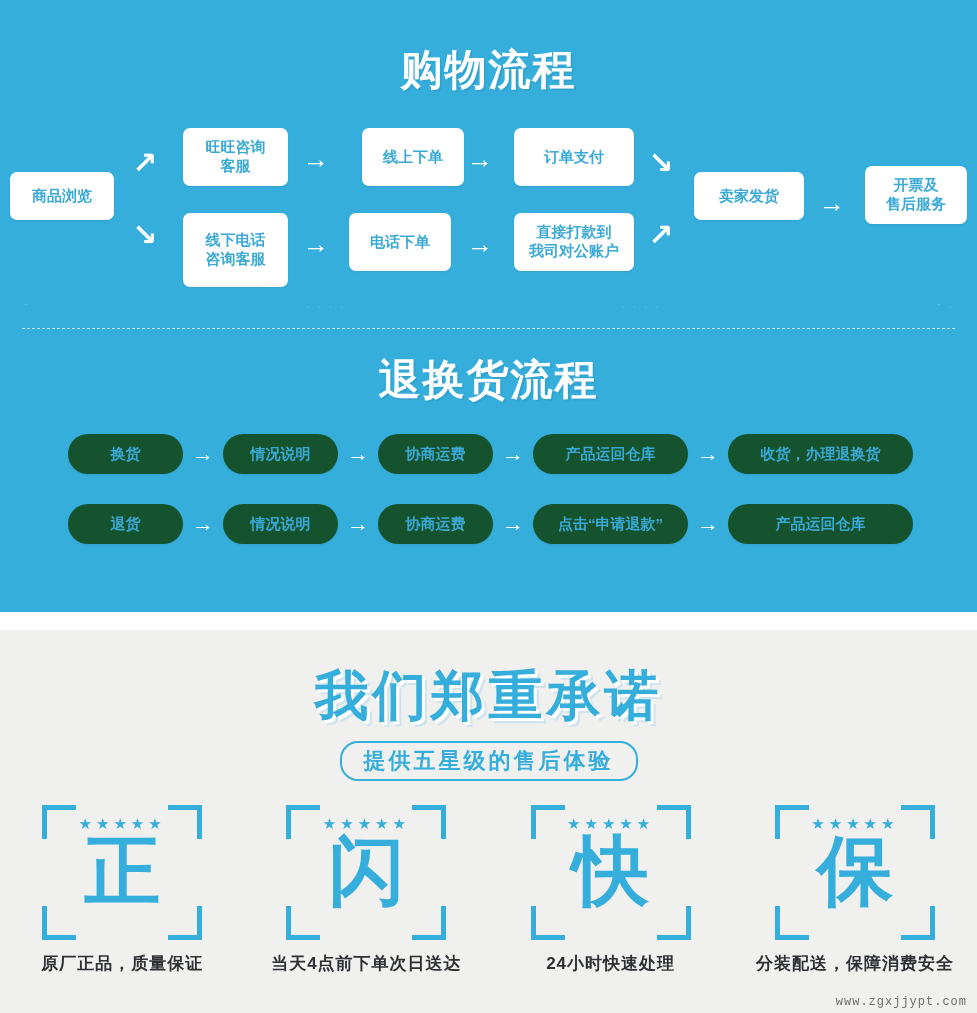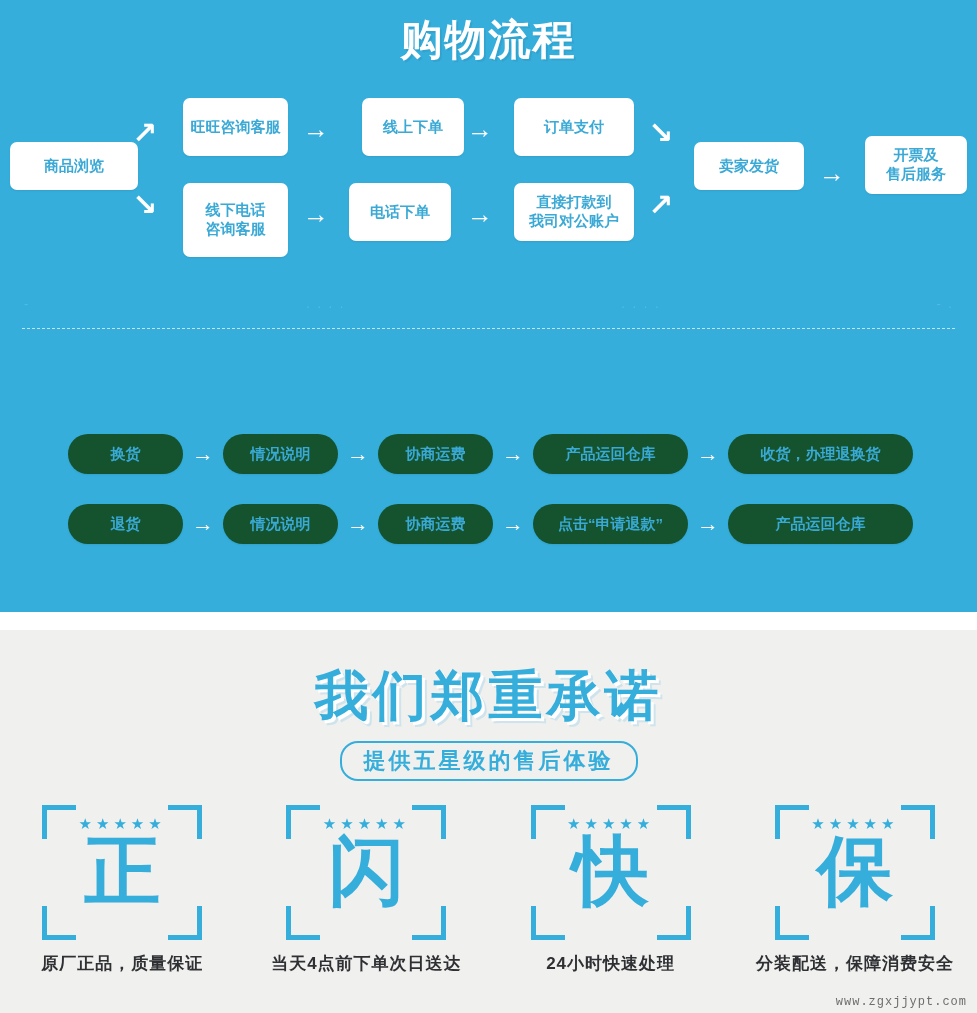--- a/index.html
+++ b/index.html
@@ -19,21 +19,21 @@
     background: #35aedc;
   }
   .panel-title {
     text-align: center;
     color: #ffffff;
     font-size: 42px;
     font-weight: bold;
     letter-spacing: 2px;
     text-shadow: 2px 2px 0 rgba(0,0,0,0.06);
   }
-  #shopping-title { padding-top: 12px; }
+  #shopping-title { padding-top: 42px; }
 
   
   .flow-area { position: relative; width: 977px; height: 200px; margin-top: 18px; }
   .fbox {
     position: absolute;
     background: #ffffff;
     color: #3aa9d6;
     border-radius: 7px;
     font-size: 15px;
     font-weight: bold;
@@ -168,28 +168,28 @@
 <body>
 
 <div class="page">
 
   <div class="blue-panel">
 
     <div class="panel-title" id="shopping-title">购物流程</div>
 
     <div class="flow-area">
 
-      <div class="fbox" style="left:10px; top:56px; width:128px; height:48px;">
+      <div class="fbox" style="left:10px; top:56px; width:104px; height:48px;">
         <span>商品浏览</span>
       </div>
 
       <div class="arr diag" style="left:132px; top:32px;">↗</div>
       <div class="arr diag" style="left:132px; top:104px;">↘</div>
 
-      <div class="fbox" style="left:183px; top:12px; width:105px; height:58px; flex-direction:row;">
+      <div class="fbox" style="left:183px; top:12px; width:105px; height:58px; flex-direction:column;">
         <span>旺旺咨询</span>
         <span>客服</span>
       </div>
       <div class="arr" style="left:303px; top:30px;">→</div>
       <div class="fbox" style="left:362px; top:12px; width:102px; height:58px;">
         <span>线上下单</span>
       </div>
       <div class="arr" style="left:467px; top:30px;">→</div>
       <div class="fbox" style="left:514px; top:12px; width:120px; height:58px;">
         <span>订单支付</span>
@@ -223,20 +223,21 @@
     </div>
 
     <div class="ghost-dots">
       <span>-</span>
       <span>. . . .</span>
       <span>. . . .</span>
       <span>- .</span>
     </div>
     <div class="dash-sep"></div>
 
+    <div class="panel-title" id="return-title">退换货流程</div>
 
     <div class="rrow" id="rrow1">
       <div style="width:68px;"></div>
       <div class="rbox" style="width:115px;">
         <span>换货</span>
       </div>
       <div class="rarr">→</div>
       <div class="rbox" style="width:115px;">
         <span>情况说明</span>
       </div>

